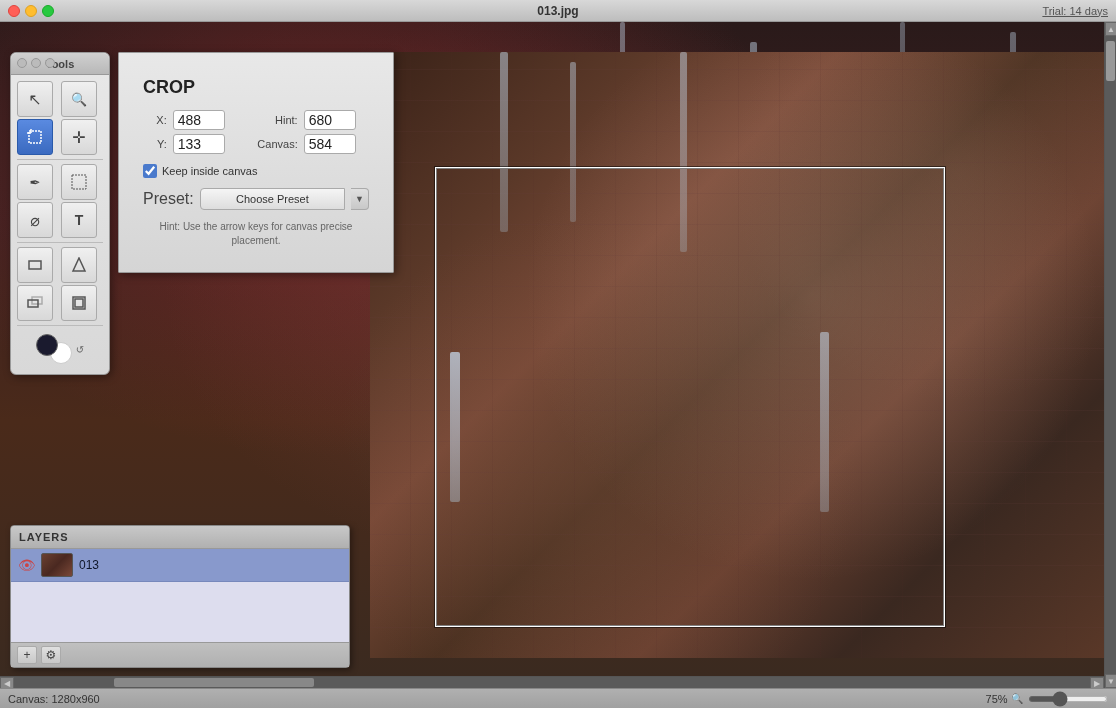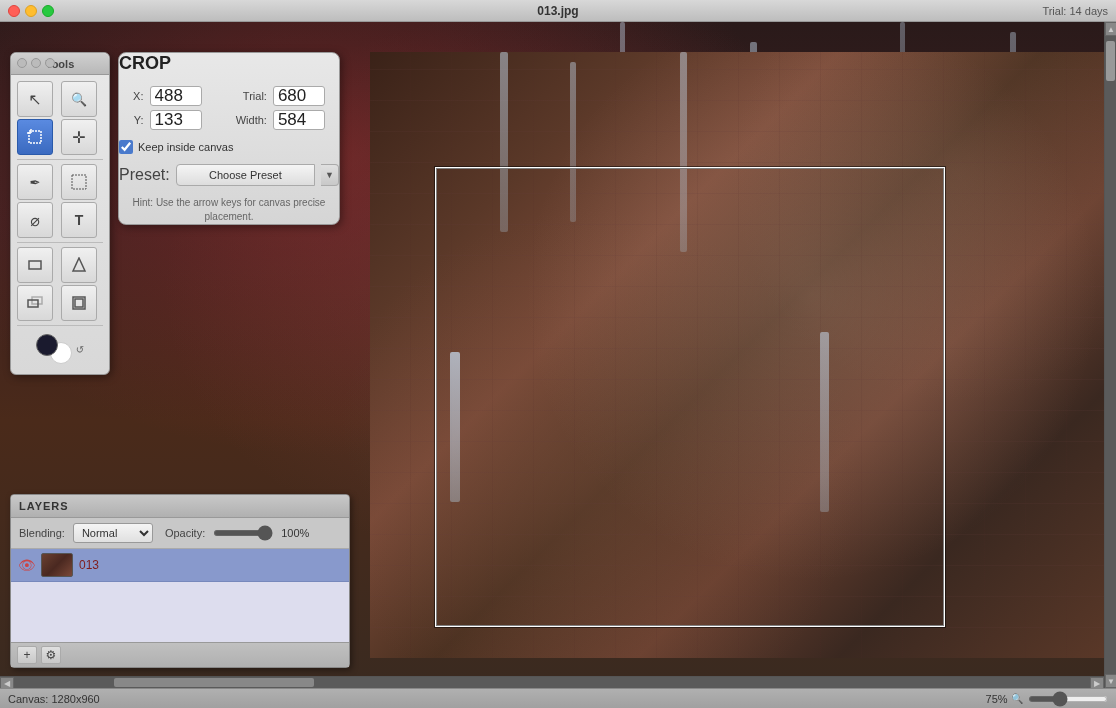--- a/index.html
+++ b/index.html
@@ -27,20 +27,21 @@
     .title-bar-title {
       font-size: 12px;
       font-weight: bold;
       color: #333;
     }
     .title-bar-trial {
       position: absolute;
       right: 8px;
       font-size: 11px;
       color: #555;
+      text-decoration: underline;
     }
     .traffic-lights {
       position: absolute;
       left: 8px;
       display: flex;
       gap: 5px;
     }
     .traffic-light {
       width: 12px;
       height: 12px;
@@ -206,27 +207,27 @@
       border-radius: 50%;
     }
     .color-swatch.fg { background: #1a1a2e; }
     .color-swatch.bg-swatch { background: white; border: 1px solid #ccc; margin-left: -8px; margin-top: 8px; }
 
     
     .crop-options {
       position: absolute;
       top: 30px;
       left: 118px;
-      width: 222px;
+      width: 276px;
       background: linear-gradient(to bottom, #e8e8e8, #d5d5d5);
       border: 1px solid #999;
-      border-radius: 8px;
+      border-radius: 1px;
       box-shadow: 2px 2px 8px rgba(0,0,0,0.4);
       z-index: 20;
-      padding: 0;
+      padding: 24px;
     }
     .crop-title {
       font-size: 18px;
       font-weight: bold;
       color: #222;
       margin-bottom: 12px;
     }
     .crop-fields {
       display: grid;
       grid-template-columns: auto auto auto auto;
@@ -238,21 +239,21 @@
       font-size: 11px;
       color: #444;
       text-align: right;
     }
     .field-input {
       width: 52px;
       height: 20px;
       border: 1px solid #aaa;
       border-radius: 3px;
       background: white;
-      font-size: 17px;
+      font-size: 14px;
       padding: 0 4px;
       color: #222;
     }
     .crop-checkbox-row {
       display: flex;
       align-items: center;
       gap: 5px;
       margin-bottom: 10px;
     }
     .crop-checkbox {
@@ -400,21 +401,21 @@
     }
     .layer-thumbnail {
       width: 32px;
       height: 24px;
       background: linear-gradient(135deg, #6a4030, #4a2820, #7a4838);
       border: 1px solid #555;
       border-radius: 2px;
     }
     .layer-name {
       font-size: 12px;
-      color: #7f1d1d;
+      color: #0f172a;
       font-weight: 500;
     }
     .layers-empty {
       height: 60px;
       background: #dde;
     }
     .layers-footer {
       display: flex;
       align-items: center;
       padding: 3px 6px;
@@ -638,56 +639,44 @@
         <div style="font-size:10px; color:#666; cursor:pointer;">↺</div>
       </div>
     </div>
   </div>
 
   <div class="crop-options">
     <div class="crop-title">CROP</div>
     <div class="crop-fields">
       <span class="field-label">X:</span>
       <input class="field-input" type="text" value="488" style="">
-      <span class="field-label">Trial:</span>
+      <span class="field-label">Hint:</span>
       <input class="field-input" type="text" value="680" style="">
       <span class="field-label">Y:</span>
       <input class="field-input" type="text" value="133" style="">
-      <span class="field-label">Width:</span>
+      <span class="field-label">Canvas:</span>
       <input class="field-input" type="text" value="584" style="">
     </div>
     <div class="crop-checkbox-row">
       <input type="checkbox" class="crop-checkbox" checked="" style="">
       <label class="crop-checkbox-label">Keep inside canvas</label>
     </div>
     <div class="preset-row">
       <span class="preset-label">Preset:</span>
       <div class="preset-btn">
         <span>Choose Preset</span>
       </div>
       <div class="preset-arrow">▼</div>
     </div>
     <div class="hint-text">Hint:  Use the arrow keys for canvas precise placement.</div>
   </div>
 
   <div class="layers-panel">
     <div class="layers-header">
       <span class="layers-title">LAYERS</span>
-    </div>
-    <div class="layers-controls">
-      <span class="layers-ctrl-label">Blending:</span>
-      <select class="layers-select">
-        <option>Normal</option>
-        <option>Multiply</option>
-        <option>Screen</option>
-        <option>Overlay</option>
-      </select>
-      <span class="opacity-label">Opacity:</span>
-      <input type="range" class="opacity-slider" min="0" max="100" value="100" style="">
-      <span class="opacity-value">100%</span>
     </div>
     <div class="layer-item">
       <div class="layer-visibility">👁</div>
       <div class="layer-thumbnail"></div>
       <span class="layer-name">013</span>
     </div>
     <div class="layers-empty"></div>
     <div class="layers-footer">
       <div class="layers-footer-btn">+</div>
       <div class="layers-footer-btn">⚙</div>

